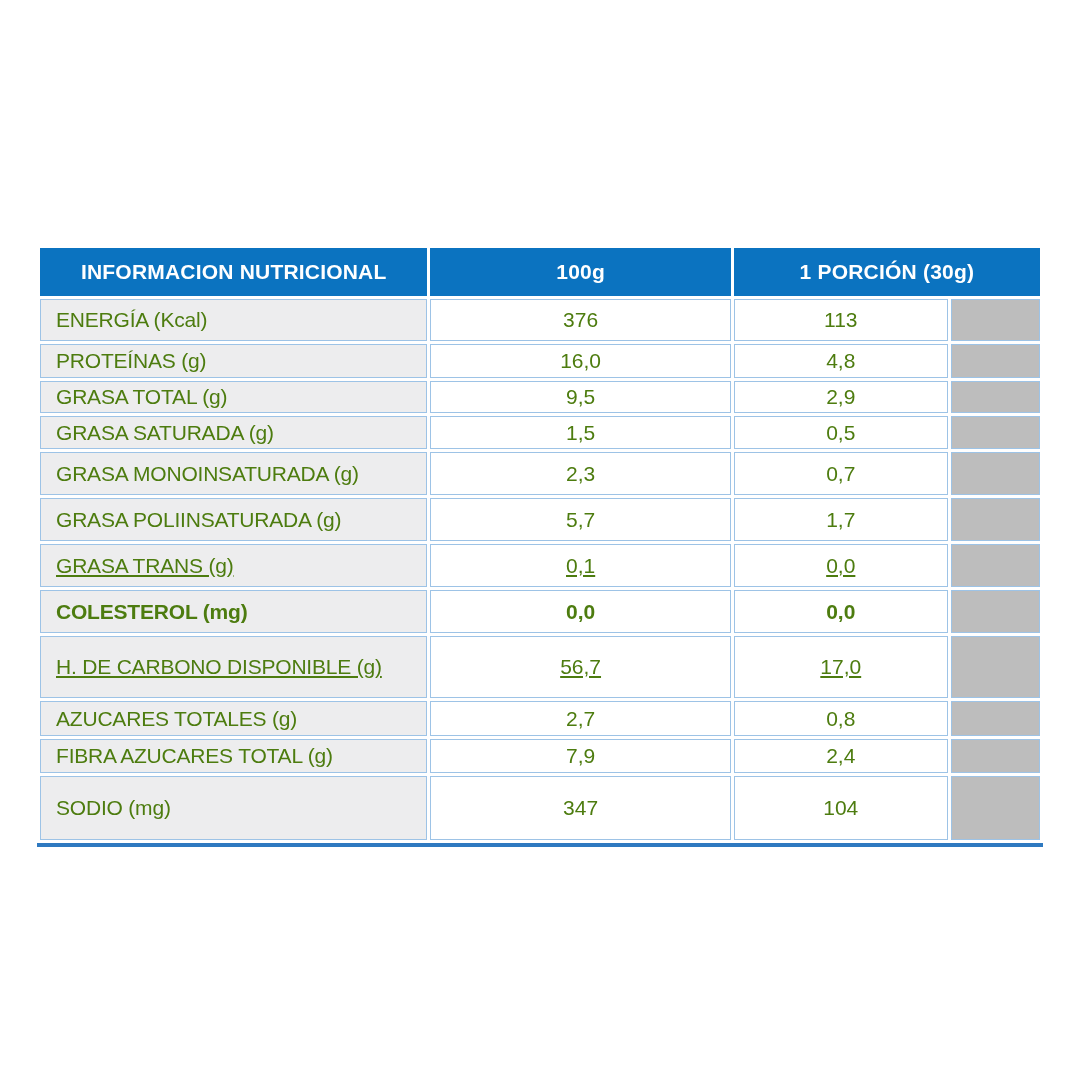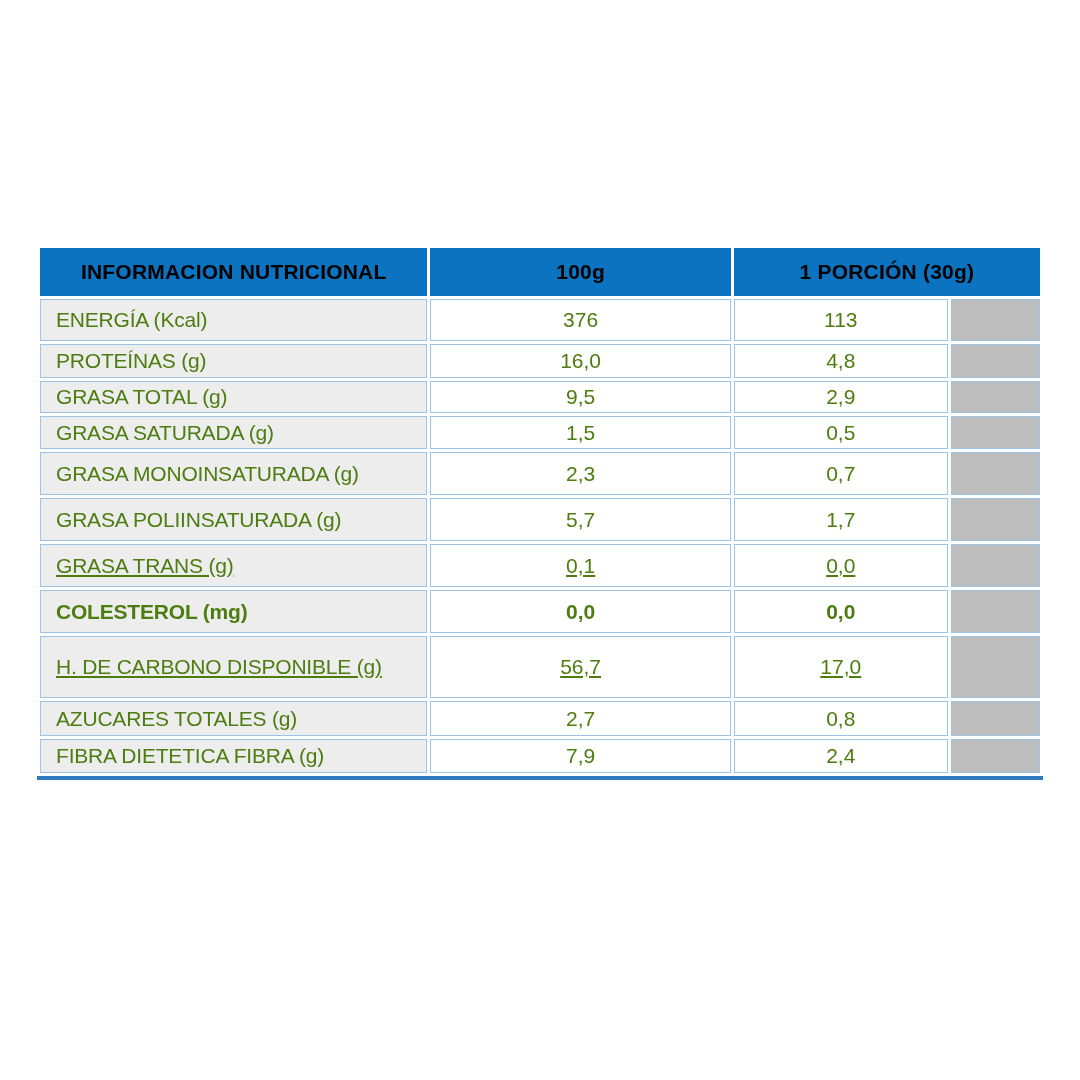--- a/index.html
+++ b/index.html
@@ -28,21 +28,21 @@
     border-spacing: 3px;
     table-layout: fixed;
   }
   col.c-label   { width: 39.1%; }
   col.c-per100  { width: 30.3%; }
   col.c-portion { width: 21.6%; }
   col.c-filler  { width: 9.0%;  }
 
   th.hdr {
     background: #0B73C0;
-    color: #000000;
+    color: #ffffff;
     font-size: 21px;
     font-weight: 600;
     text-align: center;
     vertical-align: middle;
     height: 46px;
     padding: 0 4px;
     border: 1px solid #0B73C0;
     letter-spacing: 0.2px;
   }
   td {
@@ -152,21 +152,27 @@
         <td class="val">17,0</td>
         <td class="gray"></td>
       </tr>
       <tr class="r10">
         <td class="lbl">AZUCARES TOTALES (g)</td>
         <td class="val">2,7</td>
         <td class="val">0,8</td>
         <td class="gray"></td>
       </tr>
       <tr class="r11">
-        <td class="lbl">FIBRA DIETETICA FIBRA (g)</td>
+        <td class="lbl">FIBRA AZUCARES TOTAL (g)</td>
         <td class="val">7,9</td>
         <td class="val">2,4</td>
+        <td class="gray"></td>
+      </tr>
+      <tr class="r12">
+        <td class="lbl">SODIO (mg)</td>
+        <td class="val">347</td>
+        <td class="val">104</td>
         <td class="gray"></td>
       </tr>
     </tbody>
       </table>
   </div>
 </div>
 
 </body></html>

